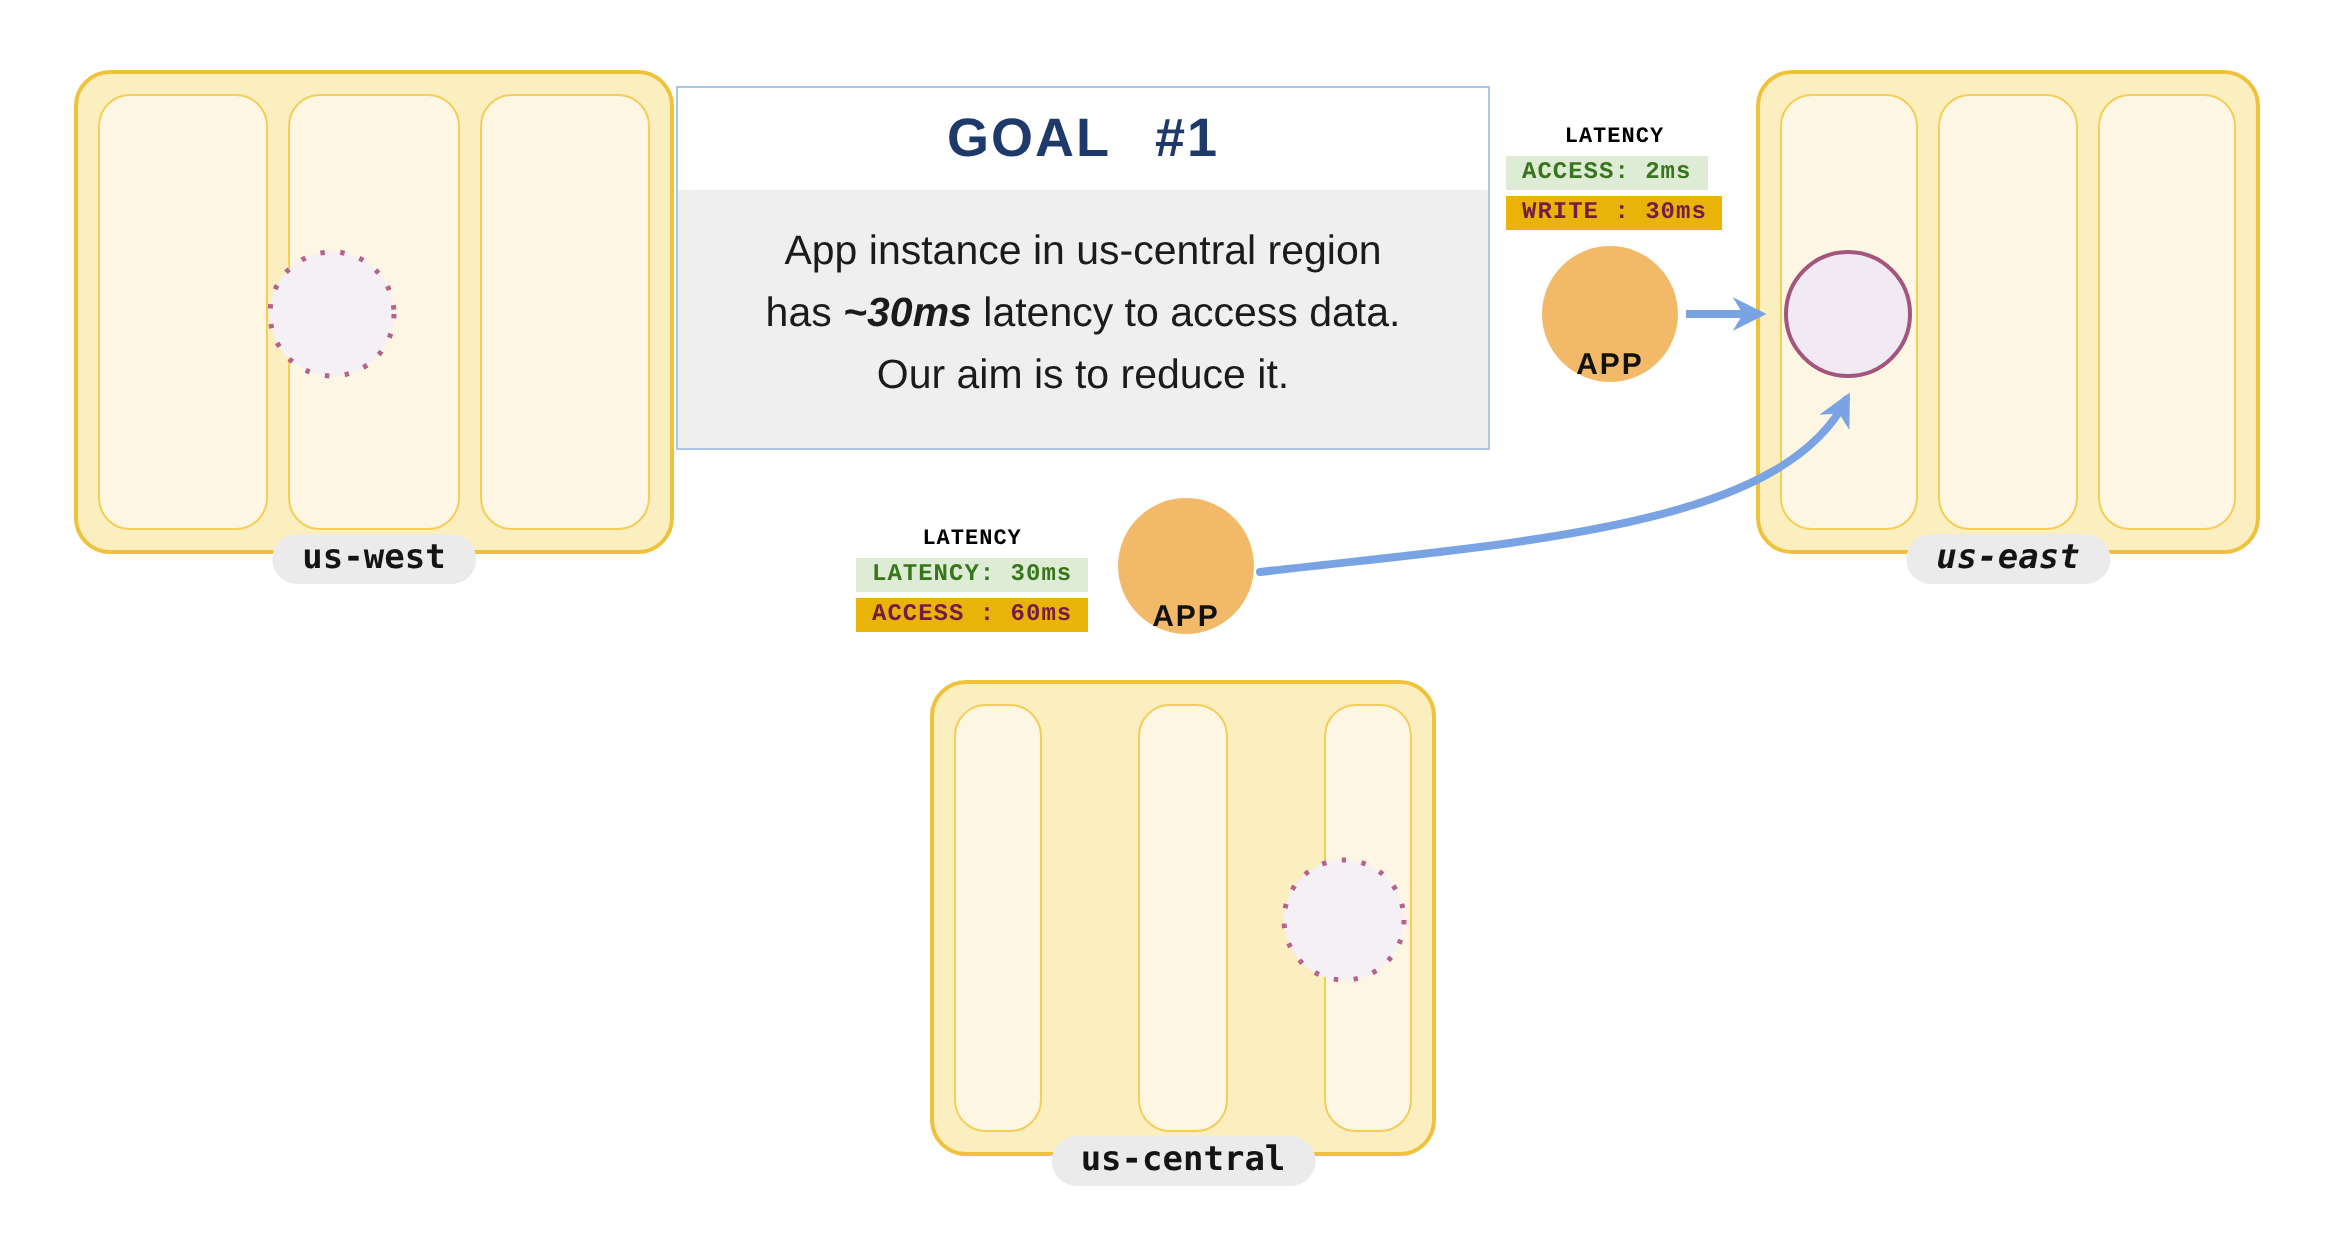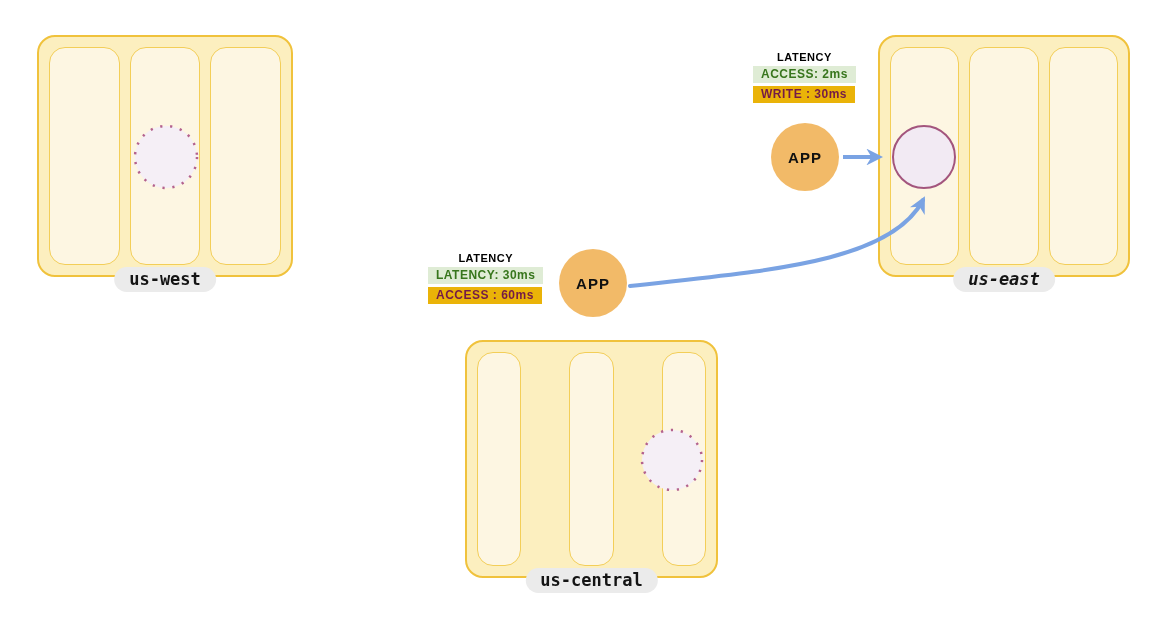--- a/index.html
+++ b/index.html
@@ -81,35 +81,36 @@
   }
   .goal-em { font-weight: bold; font-style: italic; }
 
   
   .app-circle {
     position: absolute;
     width: 68px; height: 68px;
     border-radius: 50%;
     background: #f2ba68;
     display: flex;
-    align-items: center;
+    align-items: flex-end;
     justify-content: center;
     font-weight: bold;
     font-size: 15px;
     letter-spacing: 1px;
     color: #111111;
     z-index: 3;
   }
 
   
   .latency {
     position: absolute;
-    font-family: Liberation Sans, sans-serif;
+    font-family: Liberation Mono, monospace;
     font-weight: bold;
     z-index: 4;
+    margin-top: 12px;
   }
   .latency-title {
     text-align: center;
     font-size: 11px;
     letter-spacing: 0.5px;
     color: #000000;
     margin-bottom: 3px;
   }
   .latency-row {
     width: fit-content;
@@ -128,41 +129,51 @@
     inset: 0;
     z-index: 5;
     pointer-events: none;
   }
 </style>
 </head>
 <body>
 
 <div class="canvas">
 
-  <div class="region" style="left:37px; top:35px; width:256px; height:242px;">
+  <div class="region" style="left:37px; top:35px; width:300px; height:242px;">
     <div class="zone"></div>
     <div class="zone"></div>
     <div class="zone"></div>
     <div class="region-label">us-west</div>
   </div>
 
   <div class="region" style="left:878px; top:35px; width:252px; height:242px;font-style:italic;">
     <div class="zone"></div>
     <div class="zone"></div>
     <div class="zone"></div>
     <div class="region-label">us-east</div>
   </div>
 
   <div class="region" style="left:465px; top:340px; width:253px; height:238px;gap:48px;">
     <div class="zone"></div>
     <div class="zone"></div>
     <div class="zone"></div>
     <div class="region-label">us-central</div>
   </div>
 
+  <div class="goal-box">
+    <div class="goal-header">
+      <span class="goal-title">GOAL #1</span>
+    </div>
+    <div class="goal-body">
+      <div>App instance in us-central region</div>
+      <div><span>has </span><span class="goal-em">~30ms</span><span> latency to access data.</span></div>
+      <div>Our aim is to reduce it.</div>
+    </div>
+  </div>
 
   <div class="latency" style="left:753px; top:51px;">
     <div class="latency-title">LATENCY</div>
     <div class="latency-row row-access">ACCESS: 2ms</div>
     <div class="latency-row row-write">WRITE : 30ms</div>
   </div>
 
   <div class="latency" style="left:428px; top:252px;">
     <div class="latency-title">LATENCY</div>
     <div class="latency-row row-access">LATENCY: 30ms</div>

